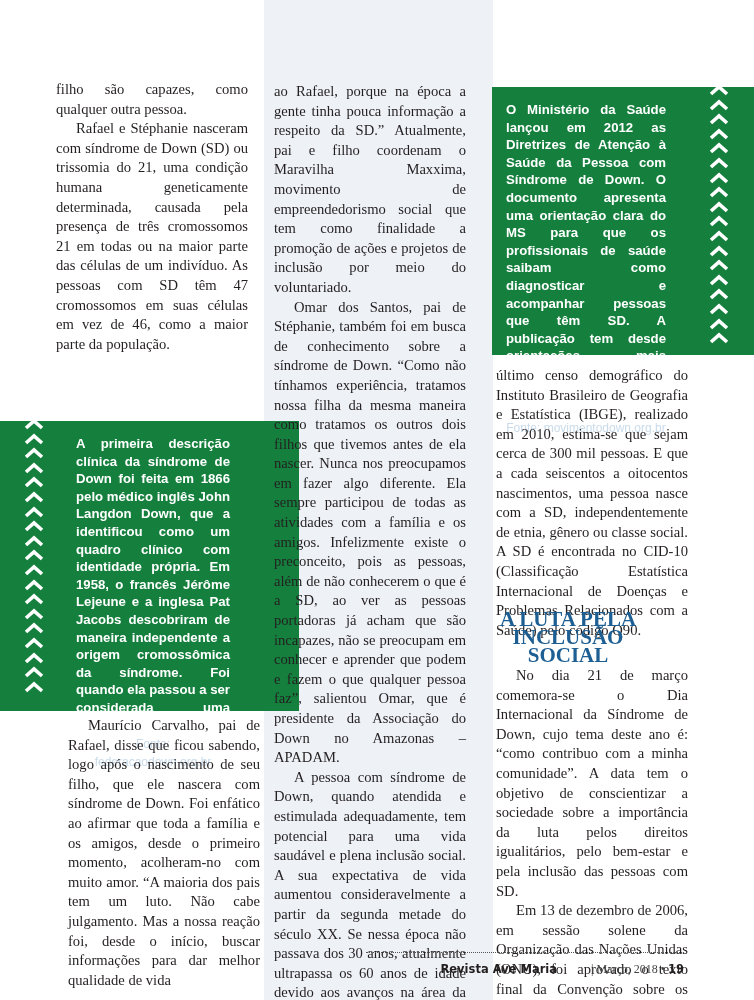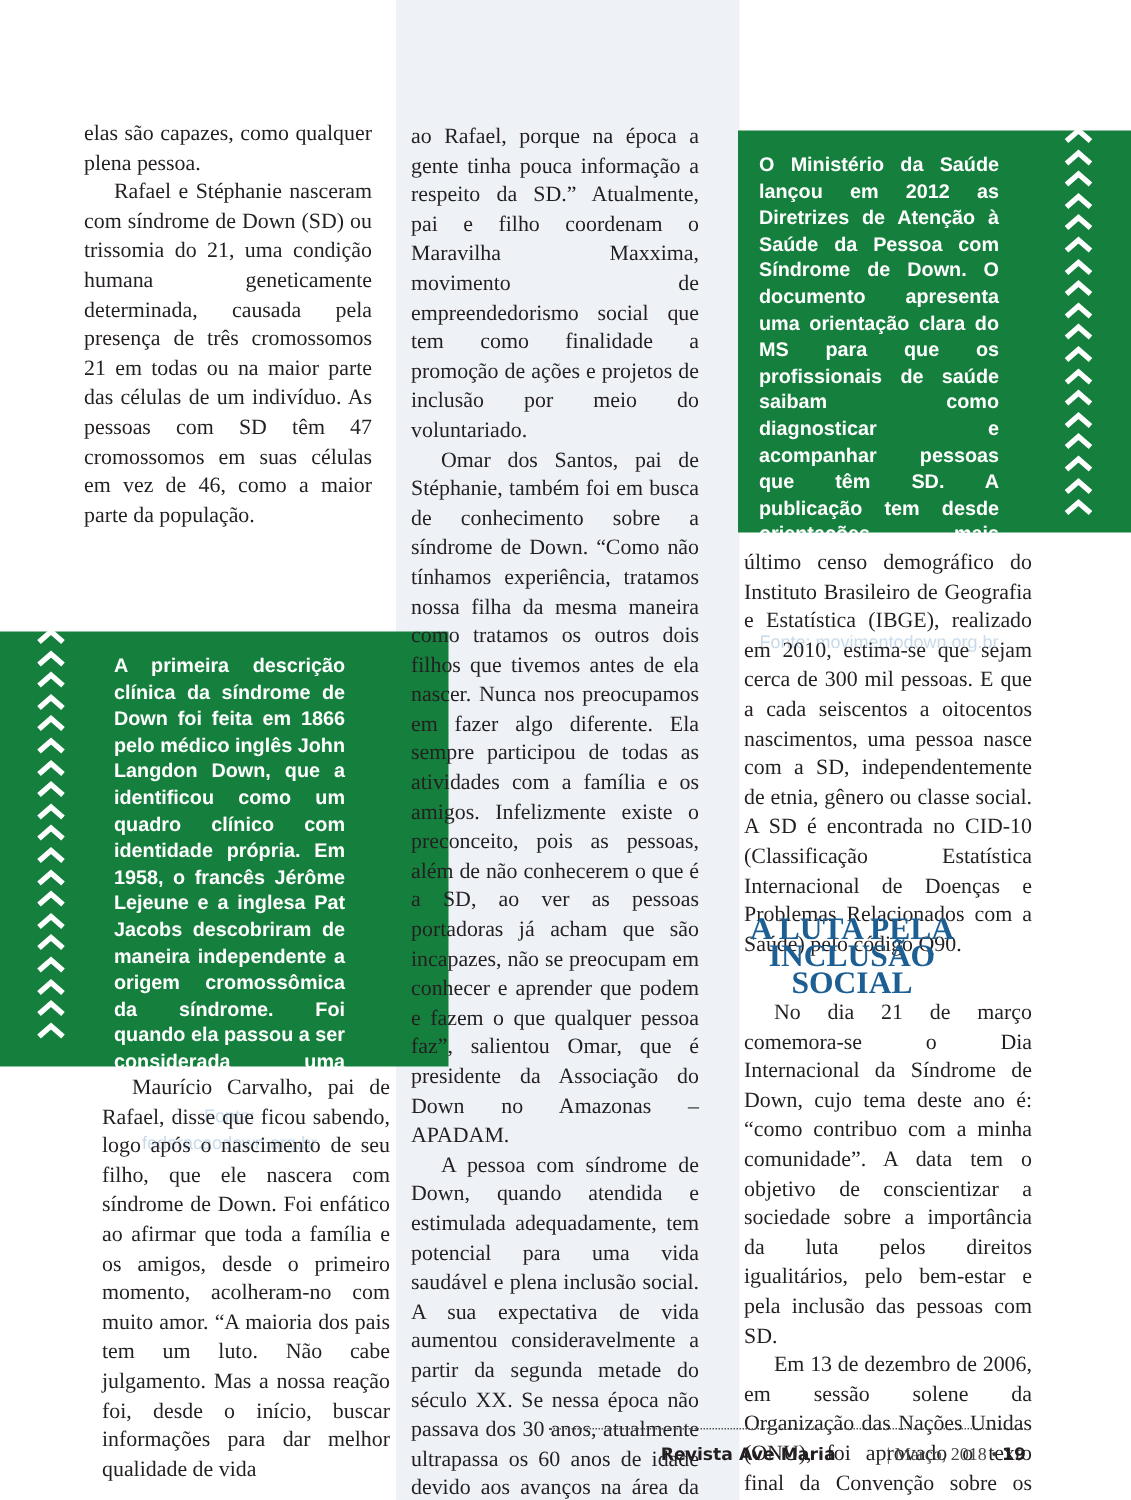--- a/index.html
+++ b/index.html
@@ -68,21 +68,21 @@
   .footer .page {
     font-family: "DejaVu Sans", sans-serif; font-weight: bold; font-size: 11.5px;
   }
 </style>
 </head>
 <body>
 
 <div class="mid-bg"></div>
 
 <div id="col1" class="col">
-  <p class="noindent">elas são capazes, como qualquer plena pessoa.</p>
+  <p class="noindent">filho são capazes, como qualquer outra pessoa.</p>
   <p>Rafael e Stéphanie nasceram com síndrome de Down (SD) ou trissomia do 21, uma condição humana geneticamente determinada, causada pela presença de três cromossomos 21 em todas ou na maior parte das células de um indivíduo. As pessoas com SD têm 47 cromossomos em suas células em vez de 46, como a maior parte da população.</p>
 </div>
 
 <div id="box-left" class="box">
   <div class="chev-col">
       <svg class="chev" viewBox="0 0 24 14">
         <polyline points="4,11 12,4 20,11" fill="none" stroke="#ffffff" stroke-width="3.6" stroke-linecap="butt" stroke-linejoin="miter"></polyline>
       </svg>
       <svg class="chev" viewBox="0 0 24 14">
         <polyline points="4,11 12,4 20,11" fill="none" stroke="#ffffff" stroke-width="3.6" stroke-linecap="butt" stroke-linejoin="miter"></polyline>

